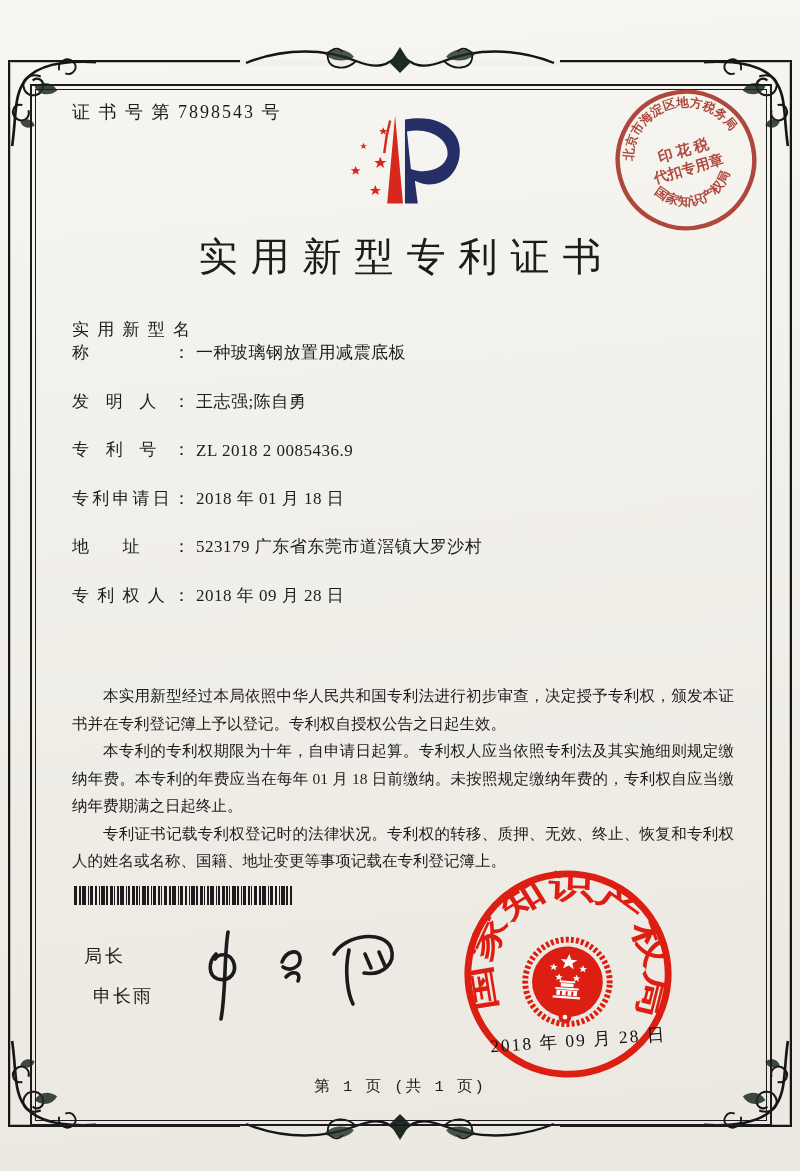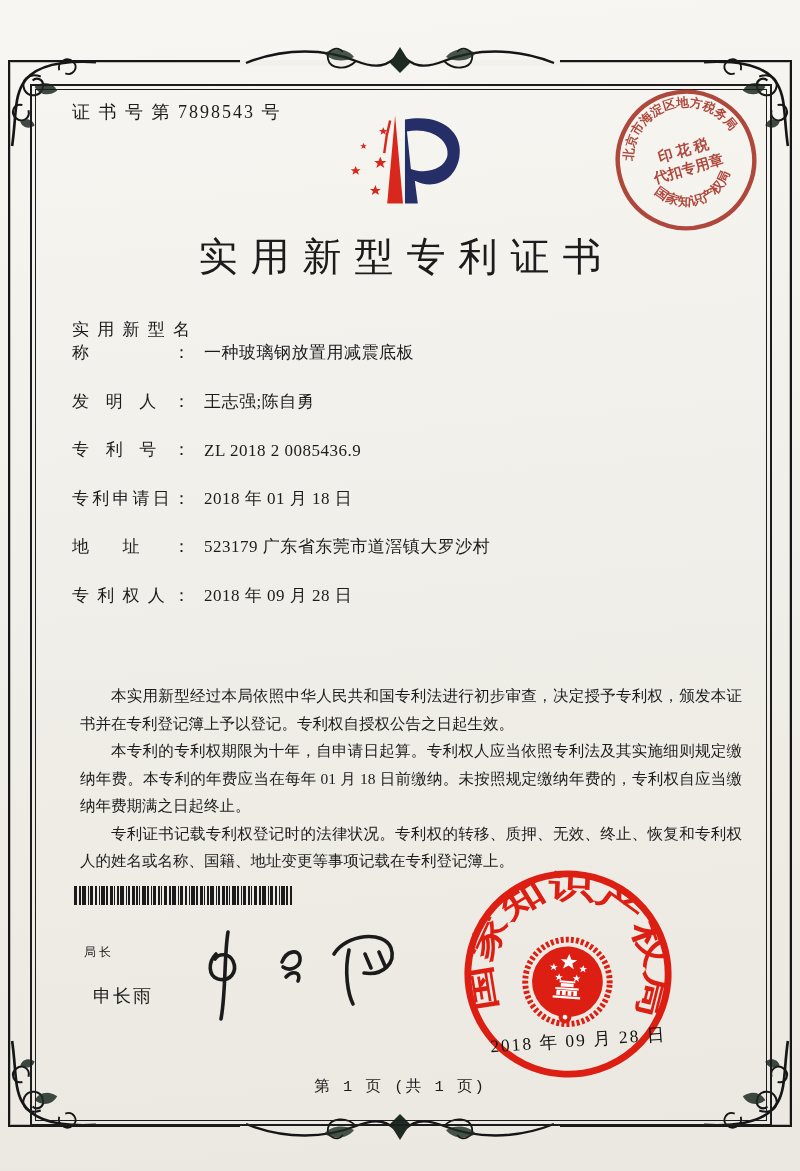--- a/index.html
+++ b/index.html
@@ -25,28 +25,28 @@
   .inner-frame::after{content:"";position:absolute;inset:3px;border:1px solid #1c1c1c;}
   
   .cert-number{position:absolute;left:72px;top:100px;font-size:18px;letter-spacing:2px;text-align:right;}
   .logo{position:absolute;left:328px;top:110px;width:148px;height:102px;}
   .doc-title{position:absolute;left:0;top:230px;width:100%;text-align:center;
     font-size:39px;font-weight:normal;letter-spacing:13px;text-indent:13px;}
   .fields{position:absolute;left:72px;top:336px;width:666px;font-size:17px;}
   .field-row{display:flex;align-items:flex-end;height:28px;margin-bottom:20.5px;}
   .field-label{display:inline-block;width:118px;text-align:justify;text-align-last:justify;
     flex:0 0 118px;}
-  .field-value{margin-left:14px;letter-spacing:.5px;white-space:nowrap;}
+  .field-value{margin-left:6px;letter-spacing:.5px;white-space:nowrap;}
   .dual .pair2{margin-left:116px;display:flex;align-items:baseline;}
   .dual .pair2 .field-label{width:auto;flex:0 0 auto;text-align-last:auto;letter-spacing:1px;}
-  .body-text{position:absolute;left:80px;top:682px;width:662px;font-size:15.5px;
+  .body-text{position:absolute;left:72px;top:682px;width:662px;font-size:15.5px;
     line-height:27.5px;text-align:justify;}
   .body-text p{margin:0;text-indent:2em;}
   .barcode{position:absolute;left:74px;top:886px;width:218px;height:19px;}
-  .signer-title{position:absolute;left:84px;top:944px;font-size:12px;letter-spacing:3px;}
+  .signer-title{position:absolute;left:84px;top:944px;font-size:18px;letter-spacing:3px;}
   .signer-name{position:absolute;left:84px;top:984px;font-size:18px;letter-spacing:2px;margin-left:9px;}
   .signature{position:absolute;left:182px;top:922px;width:250px;height:104px;}
   .tax-stamp{position:absolute;left:602px;top:76px;width:168px;height:168px;
     transform:rotate(-16deg);opacity:.92;}
   .big-seal{position:absolute;left:460px;top:866px;width:216px;height:216px;
     transform:rotate(4deg);opacity:.95;z-index:5;}
   .seal-date{position:absolute;left:490px;top:1028px;font-size:17.5px;letter-spacing:2px;
     color:#111;transform:rotate(-4deg);z-index:6;white-space:nowrap;}
   .page-footer{position:absolute;left:0;top:1076px;width:100%;text-align:center;
     font-size:15.5px;letter-spacing:2px;font-family:Liberation Mono, monospace;}

